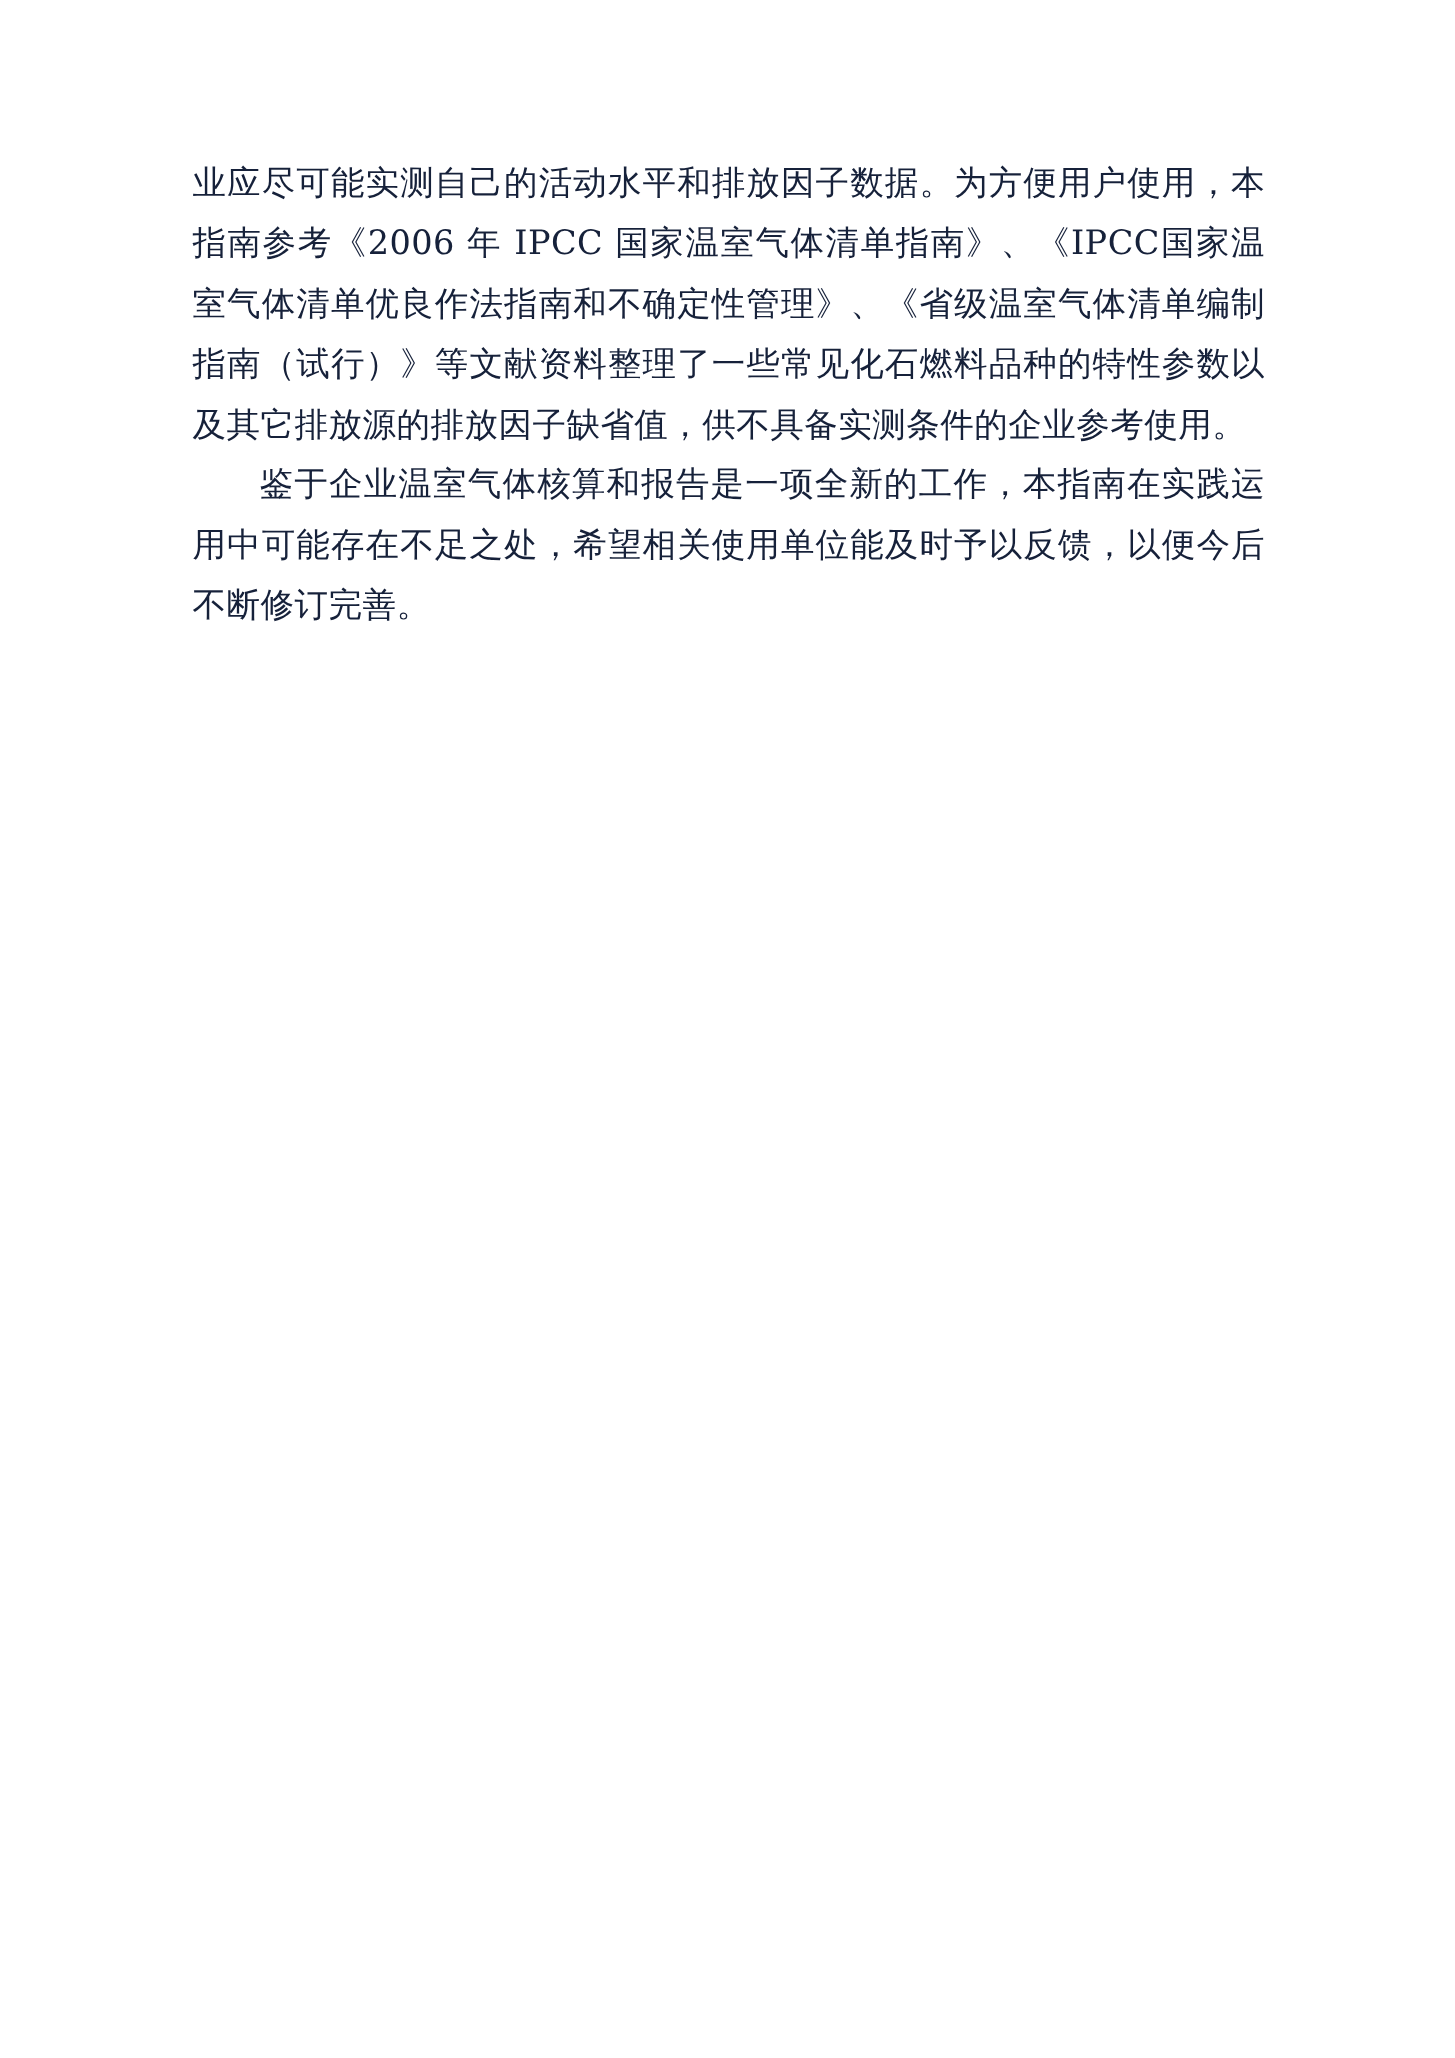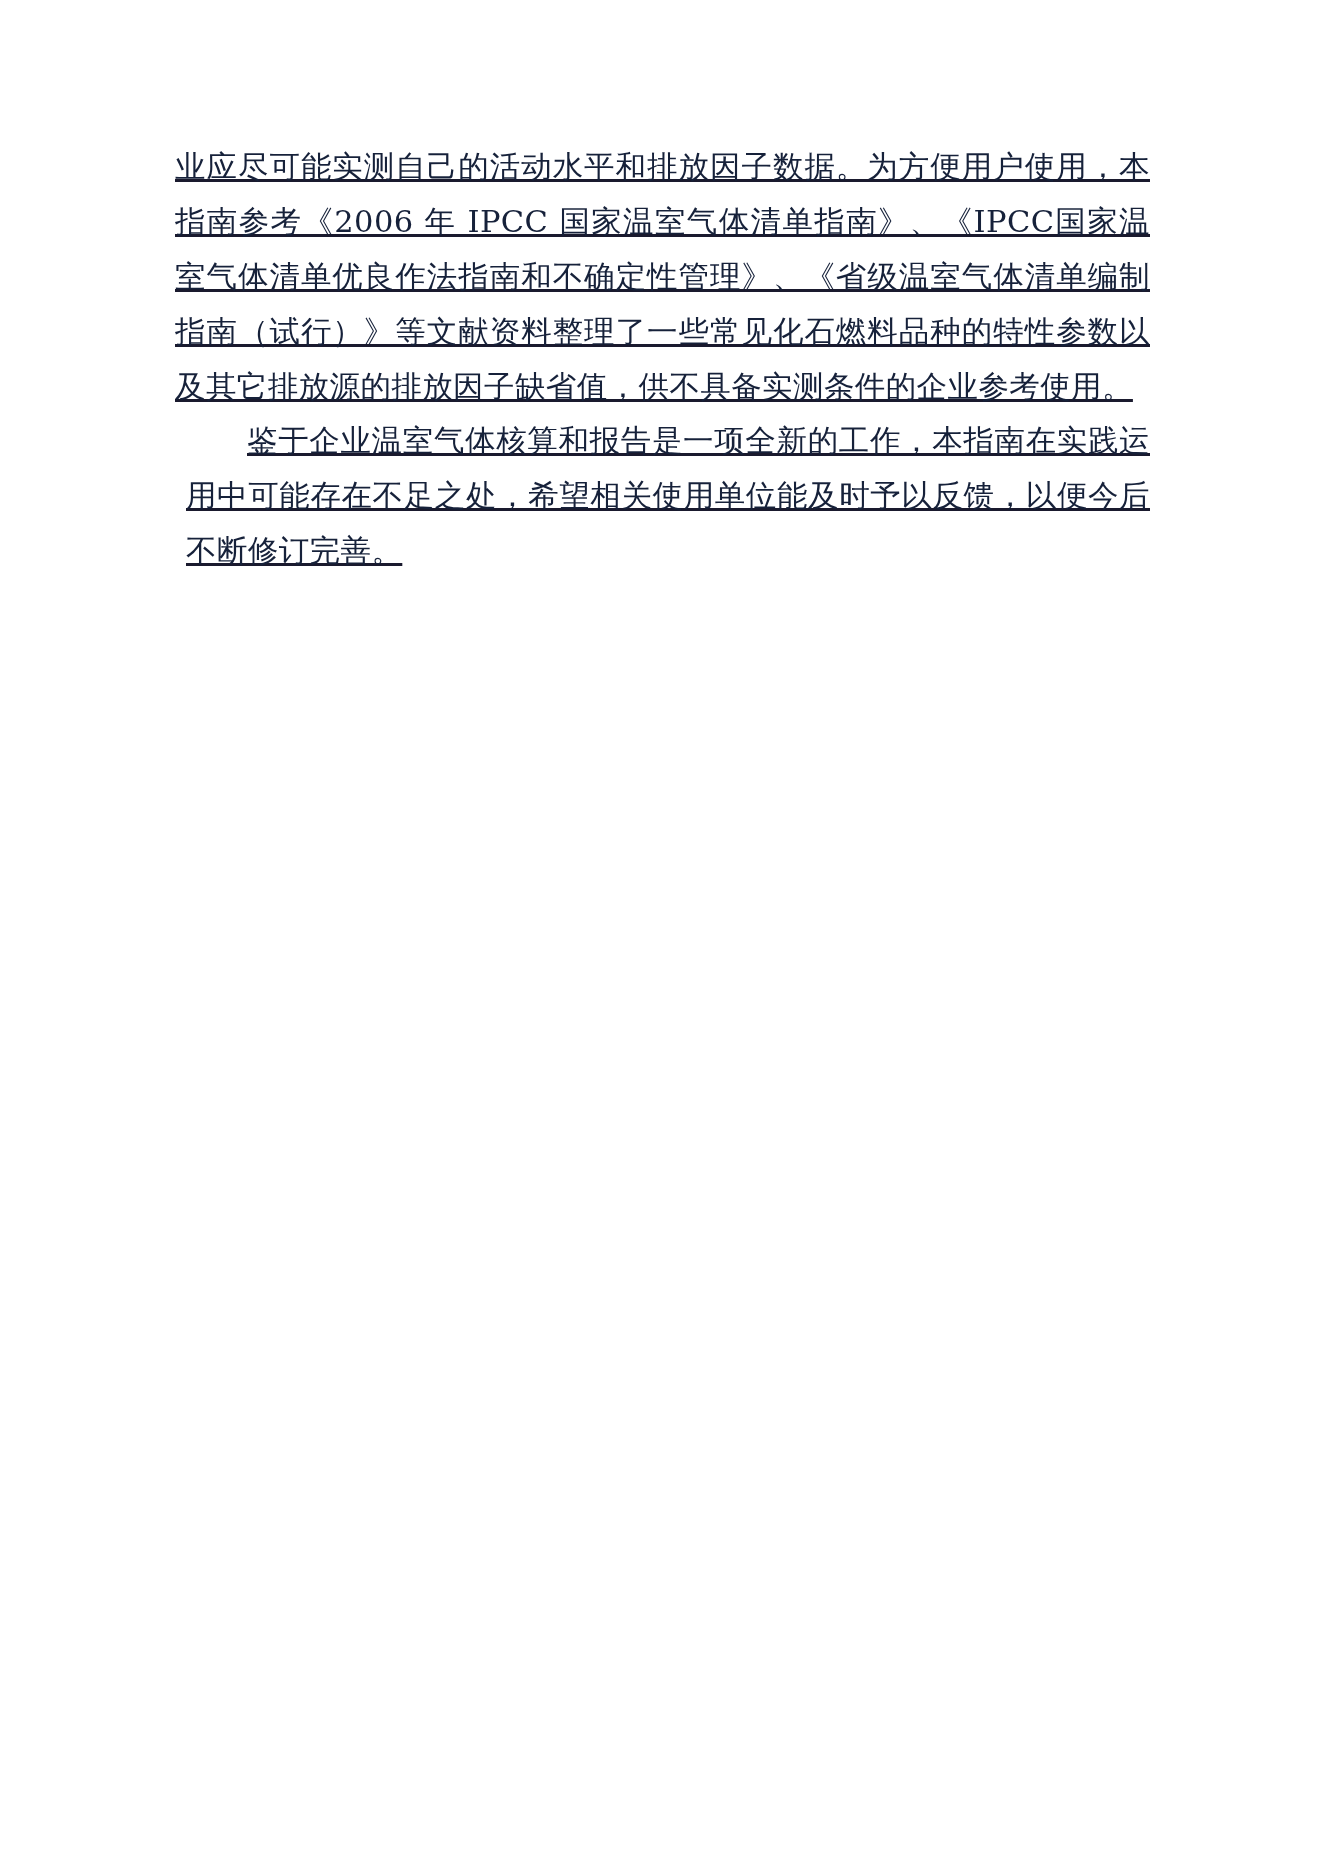--- a/index.html
+++ b/index.html
@@ -9,41 +9,39 @@
   }
   .page {
     width: 1323px;
     height: 1871px;
     background: #ffffff;
     position: relative;
     box-sizing: border-box;
     padding: 140px 175px 0 175px;
     font-family: "DejaVu Serif", "Liberation Serif", serif;
     color: #1a1a2e;
-    text-decoration: underline;
   }
   .doc-body {
     width: 975px;
   }
   p.para {
     margin: 0 0 0 0;
     font-size: 30.5px;
     line-height: 1.80;
     letter-spacing: 0.4px;
     color: #16213a;
     text-align: justify;
     text-justify: inter-ideograph;
     white-space: normal;
   }
   p.para + p.para {
     margin-top: 0px;
   }
   p.indent {
     text-indent: 61px;
-    margin-left: 11px;
   }
 </style>
 </head>
 <body>
 
 <div class="page">
   <div class="doc-body">
     <p class="para">业应尽可能实测自己的活动水平和排放因子数据。为方便用户使用，本指南参考《2006 年 IPCC 国家温室气体清单指南》、《IPCC国家温室气体清单优良作法指南和不确定性管理》、《省级温室气体清单编制指南（试行）》等文献资料整理了一些常见化石燃料品种的特性参数以及其它排放源的排放因子缺省值，供不具备实测条件的企业参考使用。</p>
     <p class="para indent">鉴于企业温室气体核算和报告是一项全新的工作，本指南在实践运用中可能存在不足之处，希望相关使用单位能及时予以反馈，以便今后不断修订完善。</p>
   </div>

